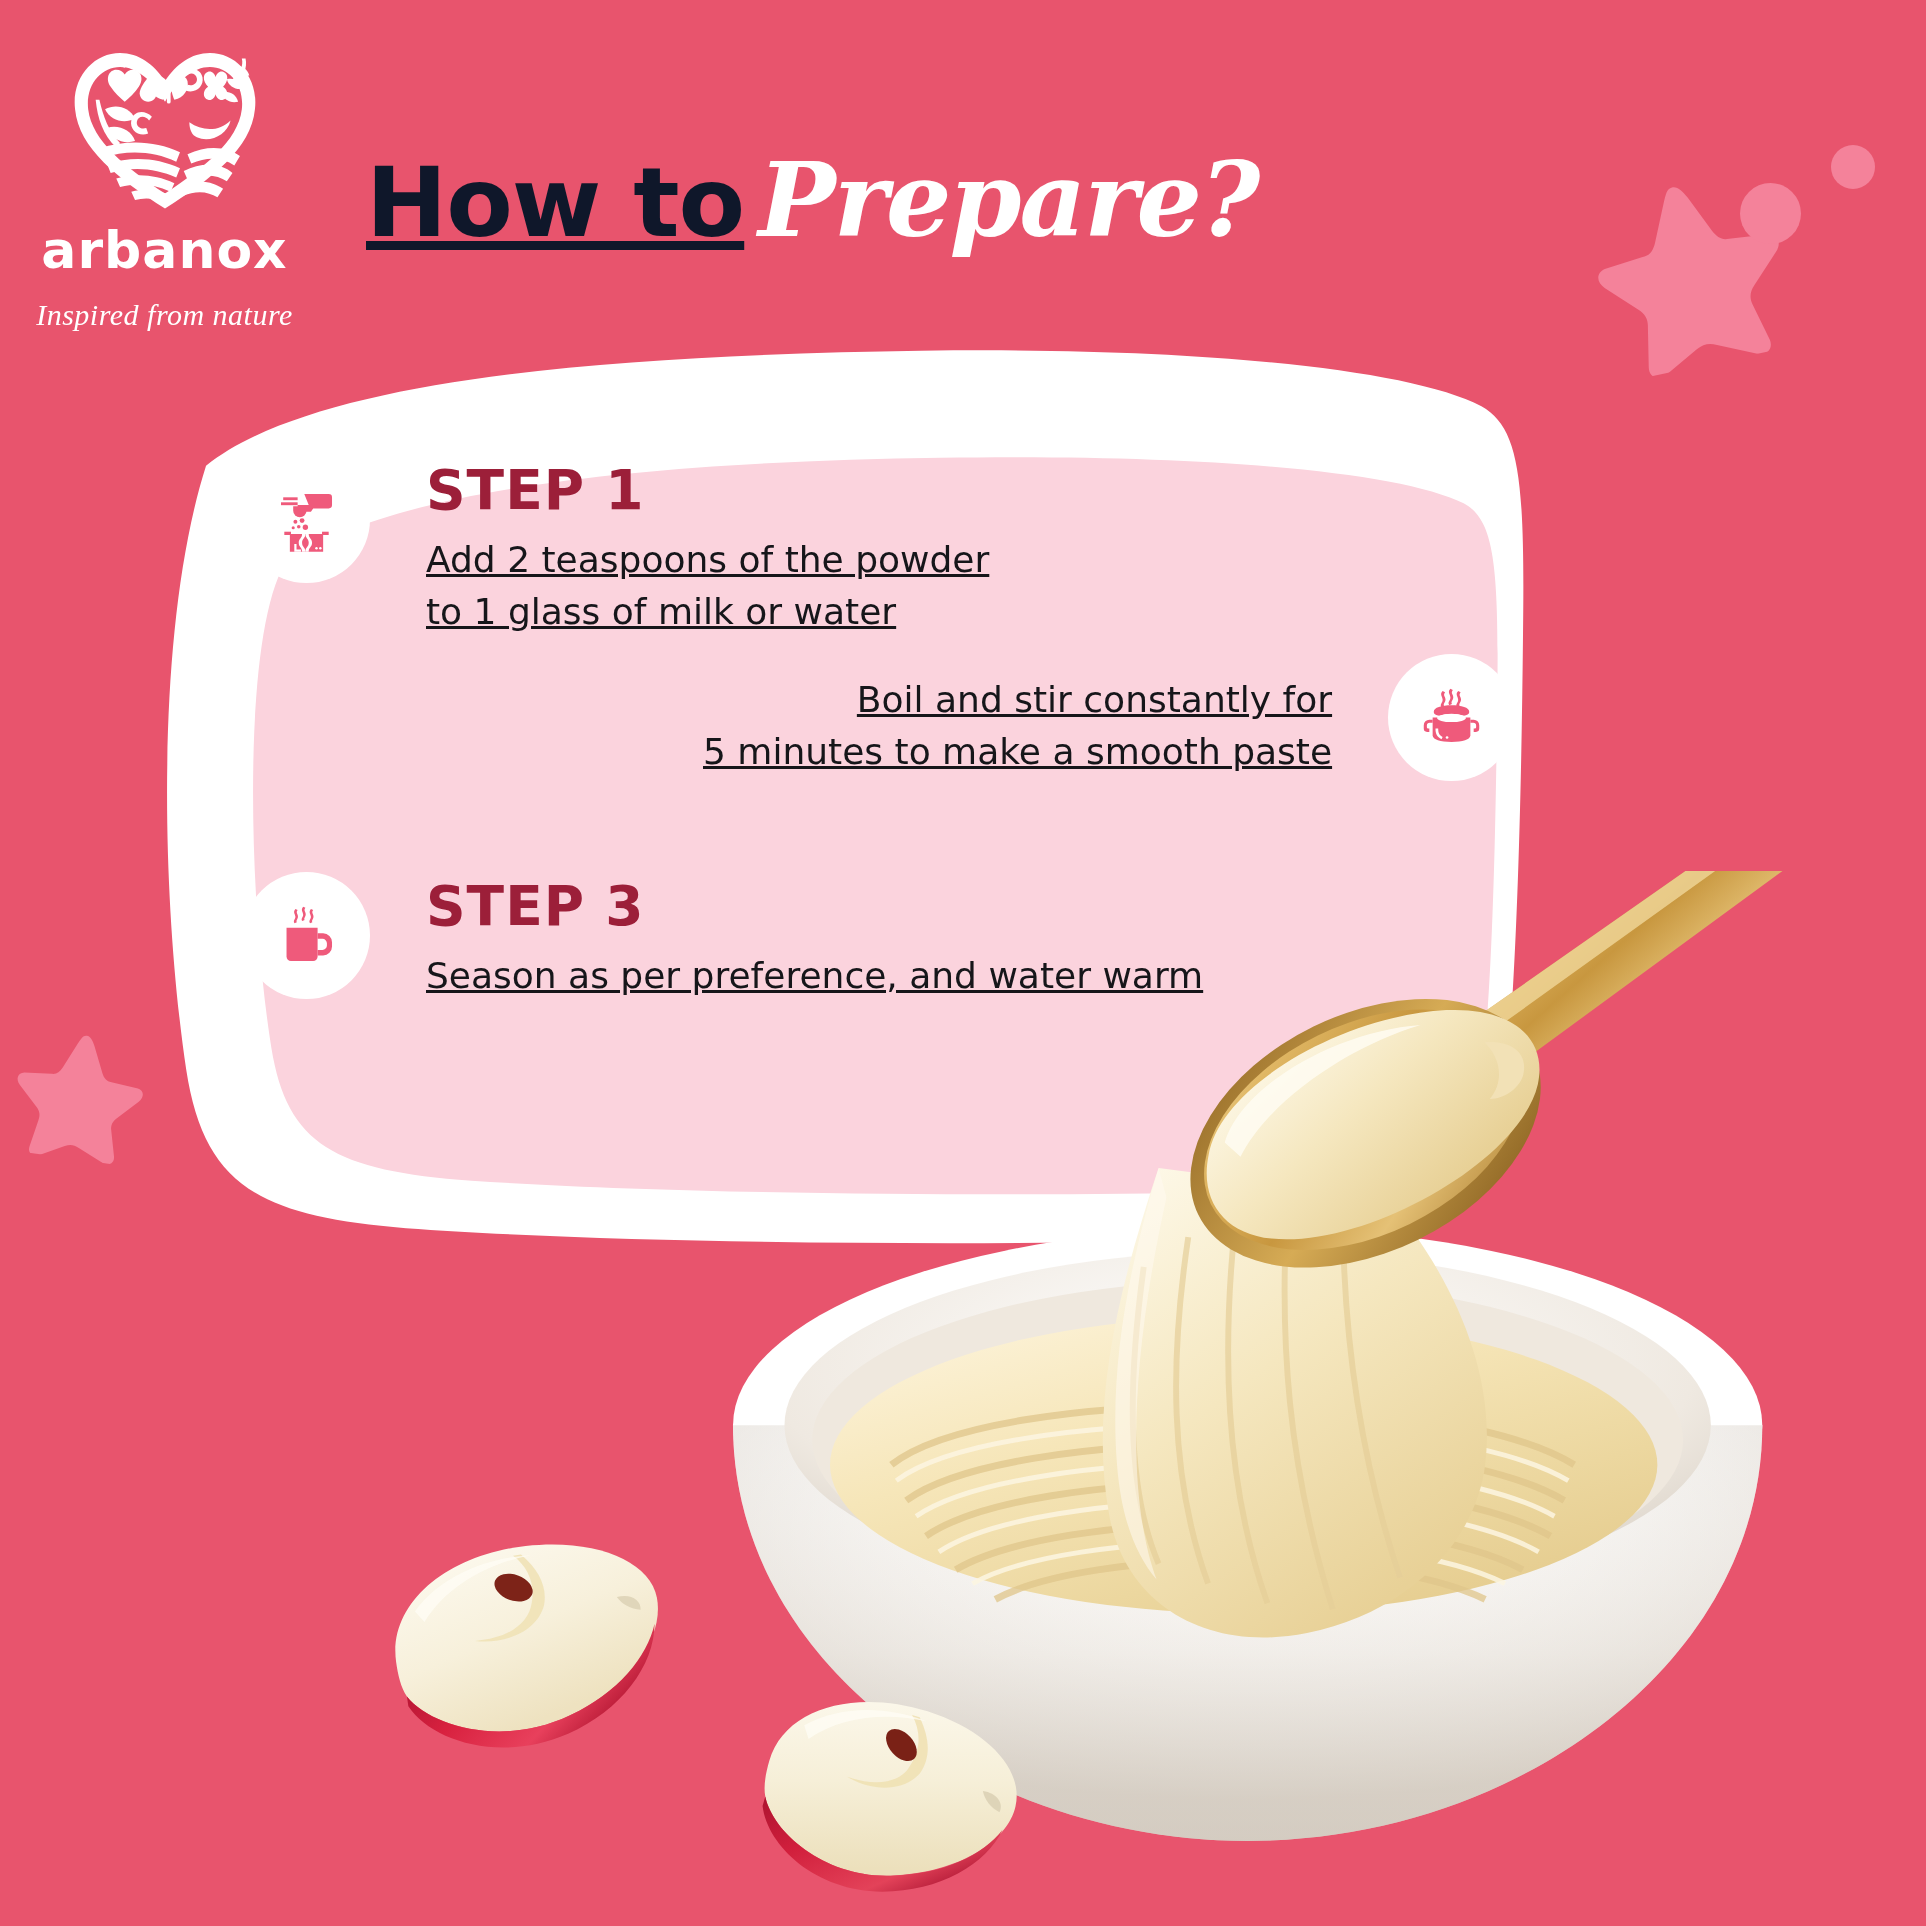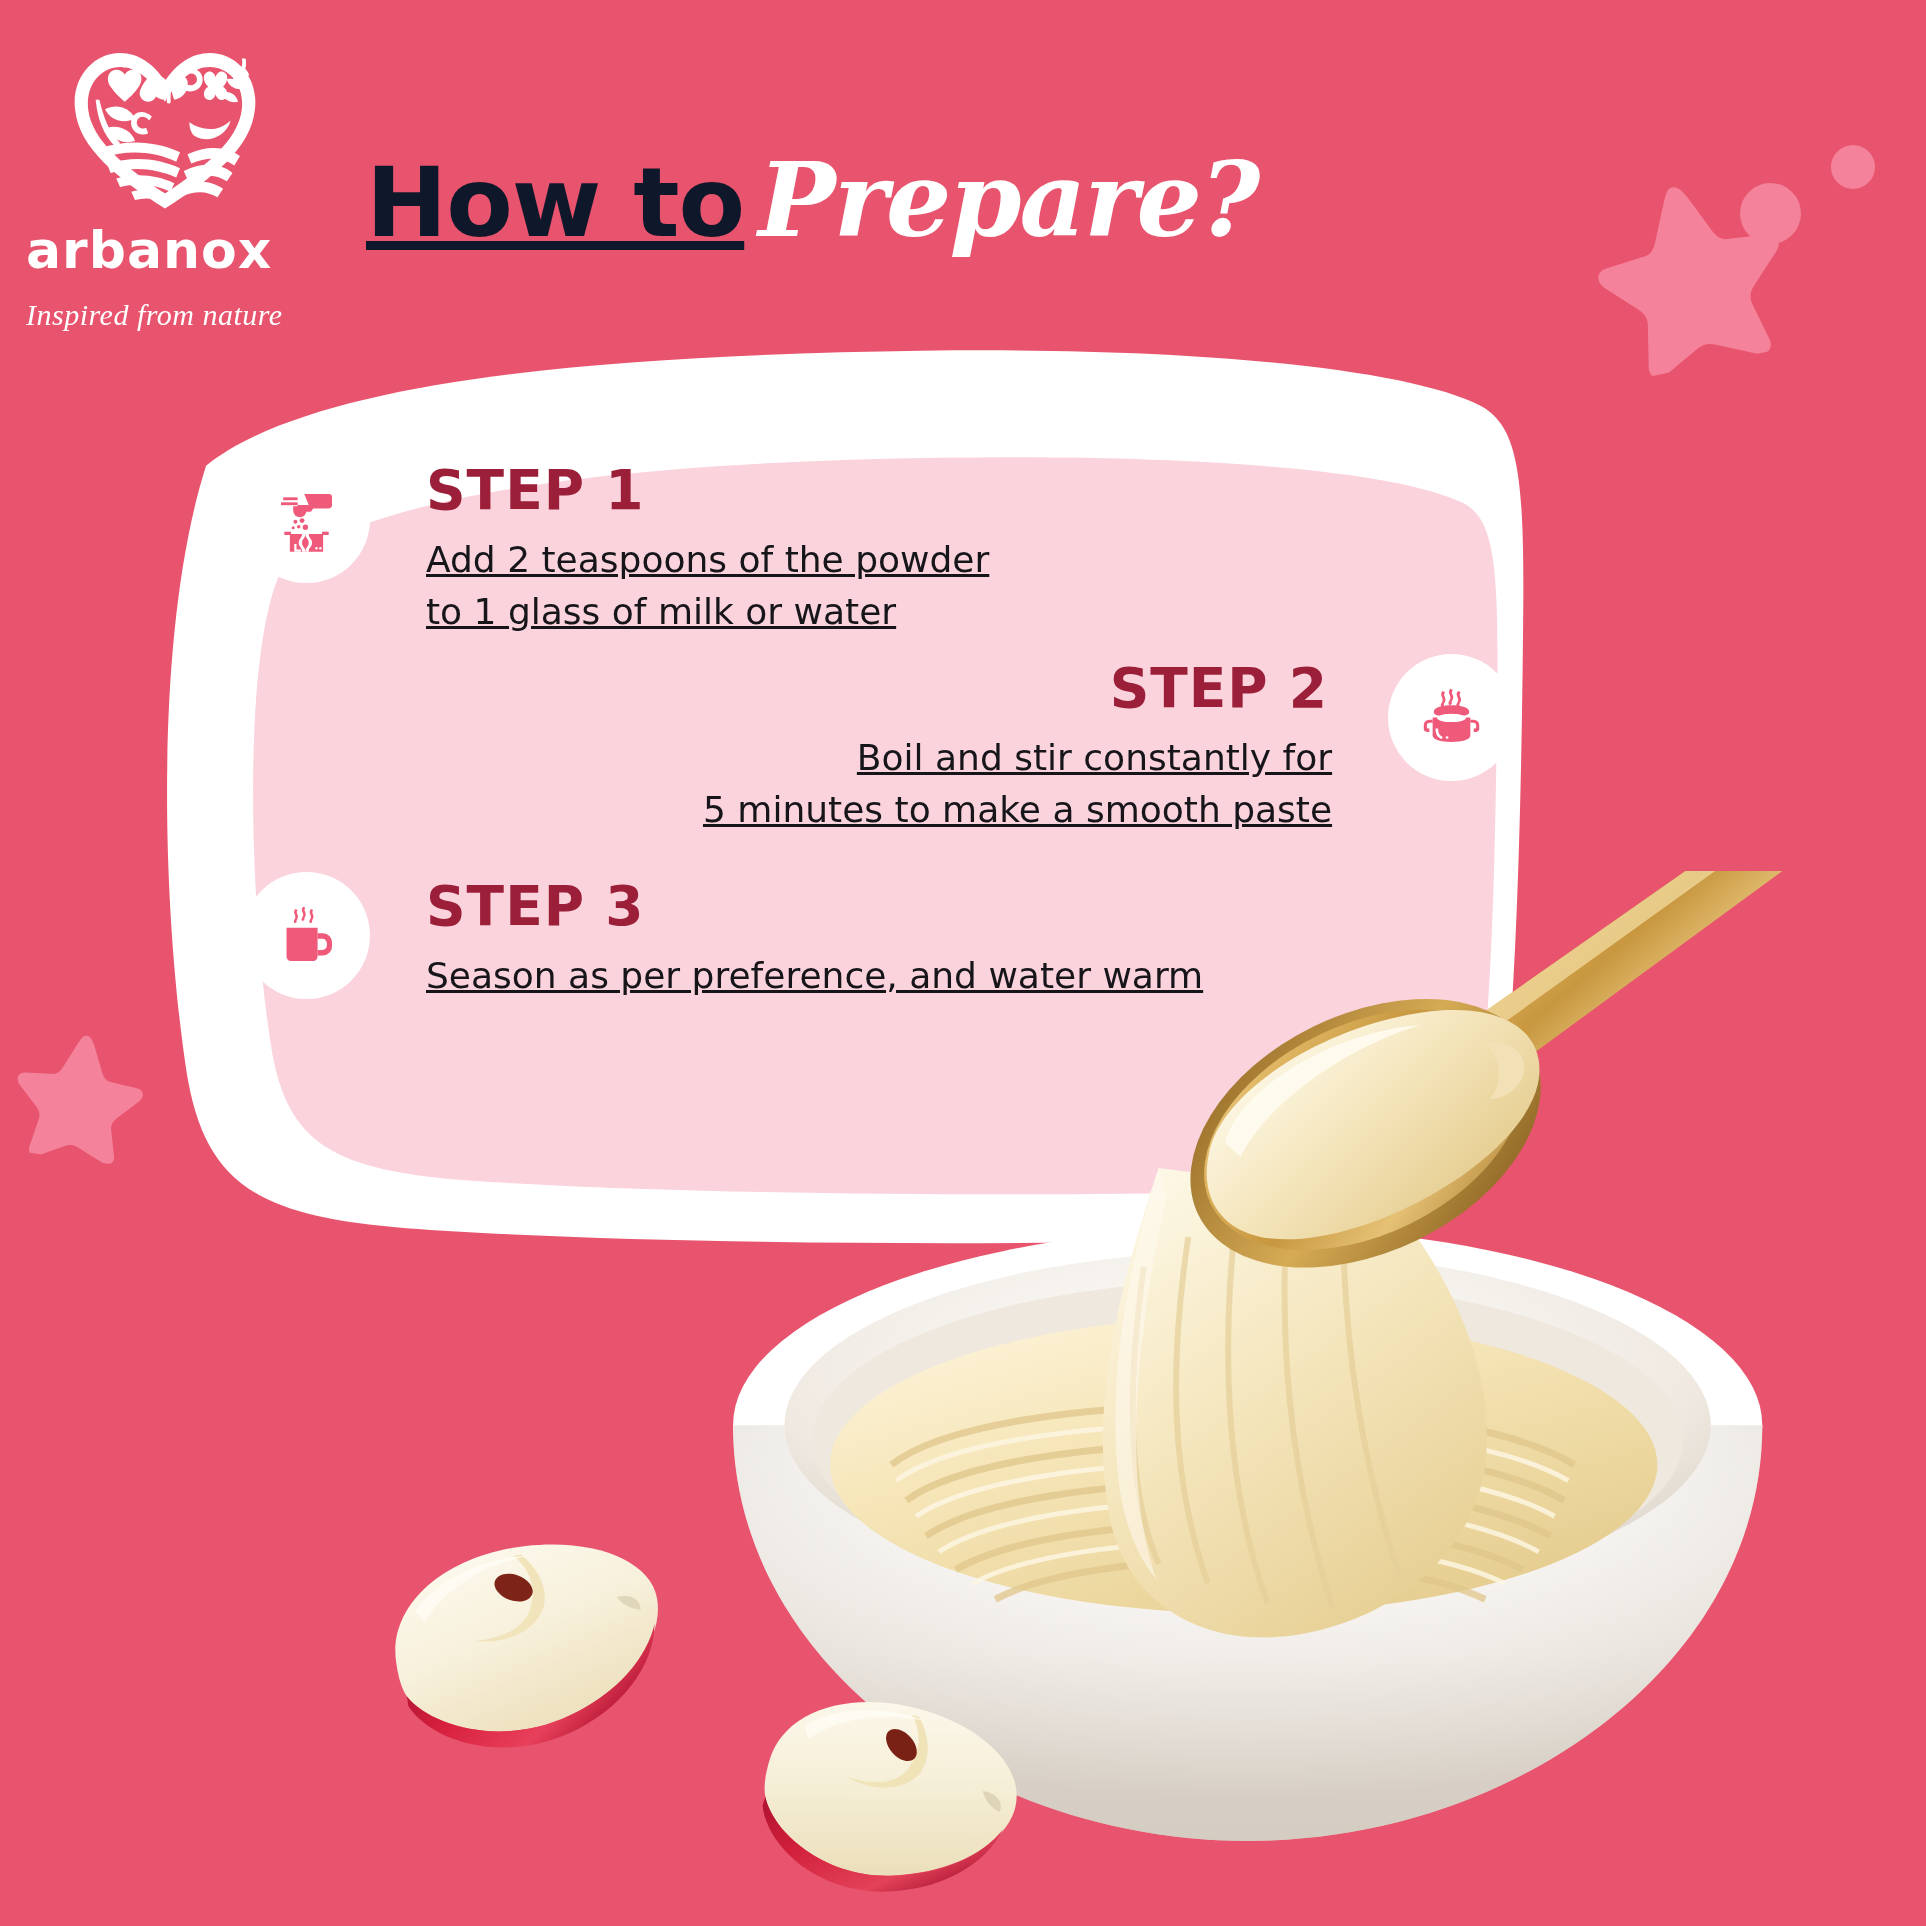--- a/index.html
+++ b/index.html
@@ -13,21 +13,21 @@
   .stage { position:absolute; inset:0; }
 
   
   .deco { position:absolute; }
   .star-tr { left:1596px; top:178px; width:188px; height:188px; transform:rotate(-12deg); }
   .star-l  { left:14px;  top:1030px; width:129px; height:129px; transform:rotate(8deg); }
   .dot1 { left:1740px; top:183px; width:61px; height:61px; border-radius:50%; background:#f4829a; }
   .dot2 { left:1831px; top:145px; width:44px; height:44px; border-radius:50%; background:#f4829a; }
 
   
-  .logo-wrap { position:absolute; left:26px; top:38px; width:277px; }
+  .logo-wrap { position:absolute; left:26px; top:38px; width:277px; text-align:center; }
   .logo-mark { width:208px; height:178px; margin:0 auto; display:block; }
   .logo-word {
     font-family:"DejaVu Sans", sans-serif;
     font-weight:700; font-size:52px; letter-spacing:1px;
     color:#ffffff; margin-top:8px; line-height:1;
   }
   .logo-tag {
     font-family:"Liberation Serif", serif;
     font-style:italic; font-size:30px; color:#ffffff;
     margin-top:22px; letter-spacing:0.5px;
@@ -211,21 +211,20 @@
       </div>
       <div class="step-body">
         <div class="step-title">STEP 1</div>
         <div class="step-desc">Add 2 teaspoons of the powder
 to 1 glass of milk or water</div>
       </div>
     </div>
 
     <div class="step step-2">
       <div class="step-body">
-        <div class="step-title">STEP 2</div>
         <div class="step-desc">Boil and stir constantly for
 5 minutes to make a smooth paste</div>
       </div>
       <div class="icon-badge">
         <svg viewBox="0 0 64 64">
           <g fill="#ef5a7b">
 
             <path d="M24 8 c-3 3 0 5 0 8 c0 3 -3 4 -1 7 l2.4 -1.2 c-1.2 -2.2 1.2 -3.2 1.2 -6 c0 -2.8 -2.6 -3.6 -0.4 -6.6 z"></path>
             <path d="M31 6 c-3 3 0 5 0 8 c0 3 -3 4 -1 7 l2.4 -1.2 c-1.2 -2.2 1.2 -3.2 1.2 -6 c0 -2.8 -2.6 -3.6 -0.4 -6.6 z"></path>
             <path d="M38 8 c-3 3 0 5 0 8 c0 3 -3 4 -1 7 l2.4 -1.2 c-1.2 -2.2 1.2 -3.2 1.2 -6 c0 -2.8 -2.6 -3.6 -0.4 -6.6 z"></path>

